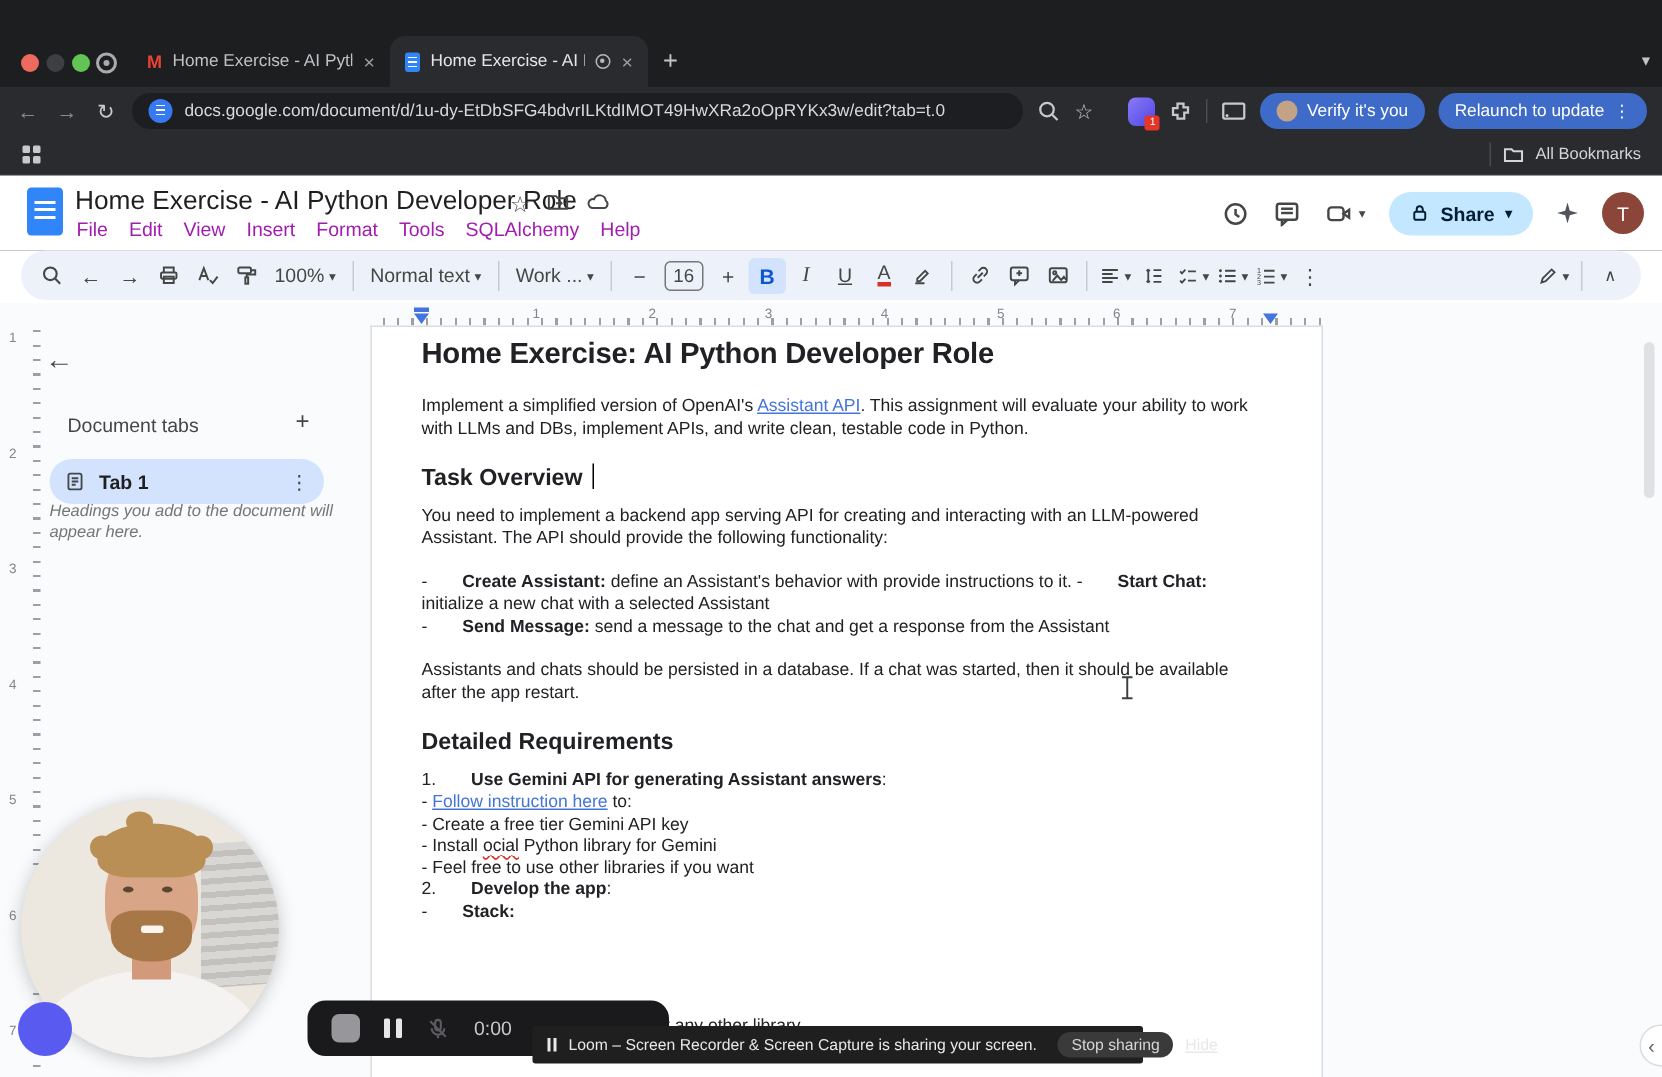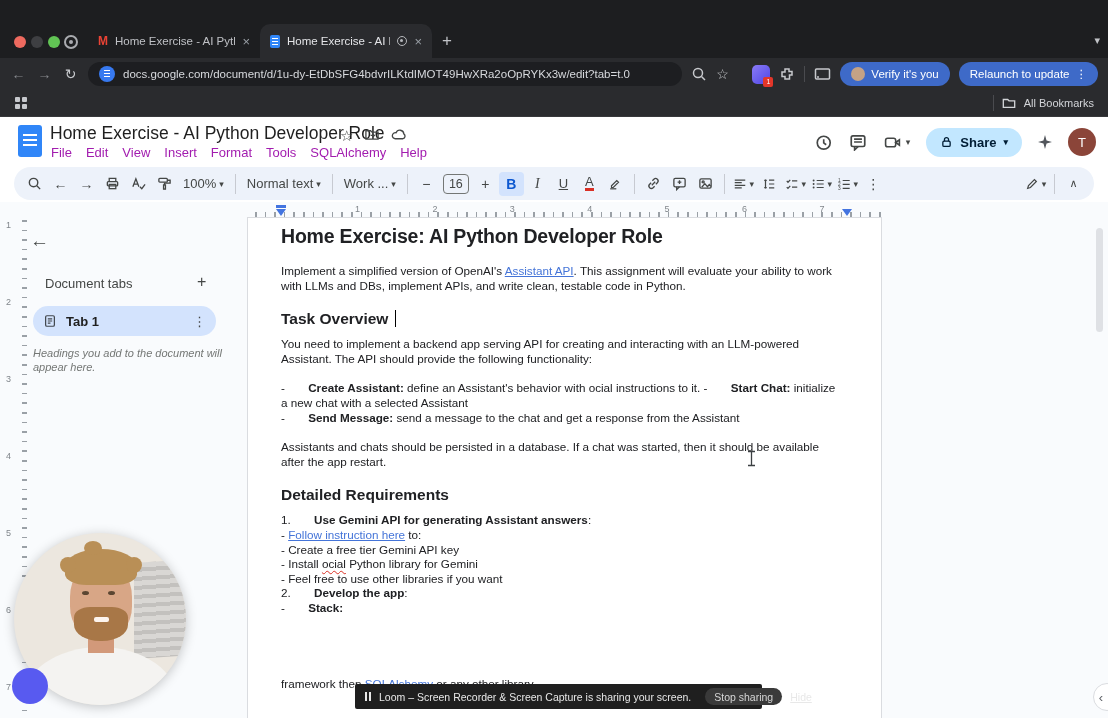--- a/index.html
+++ b/index.html
@@ -114,21 +114,21 @@
       display:flex; align-items:center; justify-content:center; padding-right:12px; }
 
   
   .sb-back { position:absolute; left:30px; top:28px; font-size:19px; color:#444746; }
   .sb-title { position:absolute; left:33px; top:74px; font-size:13px; color:#444746;margin-left:12px; }
   .sb-add { position:absolute; left:197px; top:71px; font-size:16px; color:#444746; }
   .sb-tab { position:absolute; left:33px; top:104px; width:183px; height:30px; background:#d3e3fd; border-radius:15px;
       display:flex; align-items:center; padding:0 10px; gap:9px; }
   .sb-tab .lbl { flex:1; font-size:13px; font-weight:bold; color:#1f1f1f; }
   .sb-tab .dots { color:#444746; font-size:13px; }
-  .sb-hint { position:absolute; left:33px; top:144px; width:190px; font-size:11px; line-height:14px;
+  .sb-hint { position:absolute; left:33px; top:132px; width:190px; font-size:11px; line-height:14px;
       font-style:italic; color:#747775; }
 
   
   .ibeam { position:absolute; left:746px; top:450px; z-index:30; }
 
   .webcam { position:absolute; left:14px; top:533px; width:172px; height:172px; border-radius:50%;
       overflow:hidden; z-index:40; box-shadow:0 2px 12px rgba(0,0,0,.22); background:#ece7df; }
   .wc-blinds { position:absolute; right:-6px; top:28px; width:58px; height:96px; transform:skewY(-4deg);
       background:repeating-linear-gradient(#d9d7d4 0 5px, #c3c1be 5px 9px); }
   .wc-shirt { position:absolute; left:8px; bottom:-52px; width:156px; height:110px; border-radius:50% 50% 0 0; background:#f4f3f1; }
@@ -474,21 +474,21 @@
       <span class="dots">⋮</span>
     </div>
     <div class="sb-hint">Headings you add to the document will appear here.</div>
 
     <div class="page">
       <div class="doc-content" id="doc-content">
           <div class="blk h1"><span>Home Exercise: AI Python Developer Role</span></div>
           <div class="blk p"><span>Implement a simplified version of OpenAI's </span><span class="lnk">Assistant API</span><span>. This assignment will evaluate your ability to work with LLMs and DBs, implement APIs, and write clean, testable code in Python.</span></div>
           <div class="blk h2"><span>Task Overview </span><span class="caret"></span></div>
           <div class="blk p"><span>You need to implement a backend app serving API for creating and interacting with an LLM-powered Assistant. The API should provide the following functionality:</span></div>
-          <div class="blk p"><span>- </span><span class="b">Create Assistant:</span><span> define an Assistant's behavior with ocial instructions to it. - </span><span class="b">Start Chat:</span><span> initialize a new chat with a selected Assistant</span><br><span>- </span><span class="b">Send Message:</span><span> send a message to the chat and get a response from the Assistant</span></div>
+          <div class="blk p"><span>- </span><span class="b">Create Assistant:</span><span> define an Assistant's behavior with provide instructions to it. - </span><span class="b">Start Chat:</span><span> initialize a new chat with a selected Assistant</span><br><span>- </span><span class="b">Send Message:</span><span> send a message to the chat and get a response from the Assistant</span></div>
           <div class="blk p"><span>Assistants and chats should be persisted in a database. If a chat was started, then it should be available after the app restart.</span></div>
           <div class="blk h2"><span>Detailed Requirements</span></div>
           <div class="blk p"><span>1. </span><span class="b">Use Gemini API for generating Assistant answers</span><span>:</span><br><span>- </span><span class="lnk">Follow instruction here</span><span> to:</span><br><span>- Create a free tier Gemini API key</span><br><span>- Install </span><span class="sp">ocial</span><span> Python library for Gemini</span><br><span>- Feel free to use other libraries if you want</span><br><span>2. </span><span class="b">Develop the app</span><span>:</span><br><span>- </span><span class="b">Stack:</span></div>
           <div style="height: 46px;"></div>
           <div class="blk p"><span>framework then </span><span class="lnk">SQLAlchemy</span><span> or any other library.</span></div>
         </div>
     </div>
 
     <div class="scroll-thumb"></div>
     <div class="panel-btn">
@@ -511,20 +511,35 @@
     <div class="wc-curl" style="left:46px;top:24px;width:16px;height:16px"></div>
     <div class="wc-curl" style="left:112px;top:24px;width:16px;height:16px"></div>
     <div class="wc-curl" style="left:70px;top:8px;width:18px;height:14px"></div>
     <div class="wc-beard"></div>
     <div class="wc-mouth"></div>
     <div class="wc-eye" style="left:68px;top:58px"></div>
     <div class="wc-eye" style="left:94px;top:58px"></div>
   </div>
   <div class="purple-blob"></div>
 
+  <div class="loombar">
+    <span class="stopbtn"></span>
+    <span class="pausebtn">
+        <i></i>
+        <i></i>
+      </span>
+    <span>
+      <svg width="16" height="16" viewBox="0 0 17 17" fill="none" stroke="#5b5b60" stroke-width="1.5">
+          <rect x="6.5" y="2" width="4" height="7.5" rx="2"></rect>
+          <path d="M4 8a4.5 4.5 0 0 0 9 0M8.5 12.5V15"></path>
+          <path d="M3 3l11 11"></path>
+        </svg>
+    </span>
+    <span class="loomtime">0:00</span>
+  </div>
 
   <div class="sharebanner">
     <span class="sb-pause">
         <i></i>
         <i></i>
       </span>
     <span class="sb-text">Loom – Screen Recorder &amp; Screen Capture is sharing your screen.</span>
     <span class="stopshare">Stop sharing</span>
     <span class="hidelink">Hide</span>
   </div>

